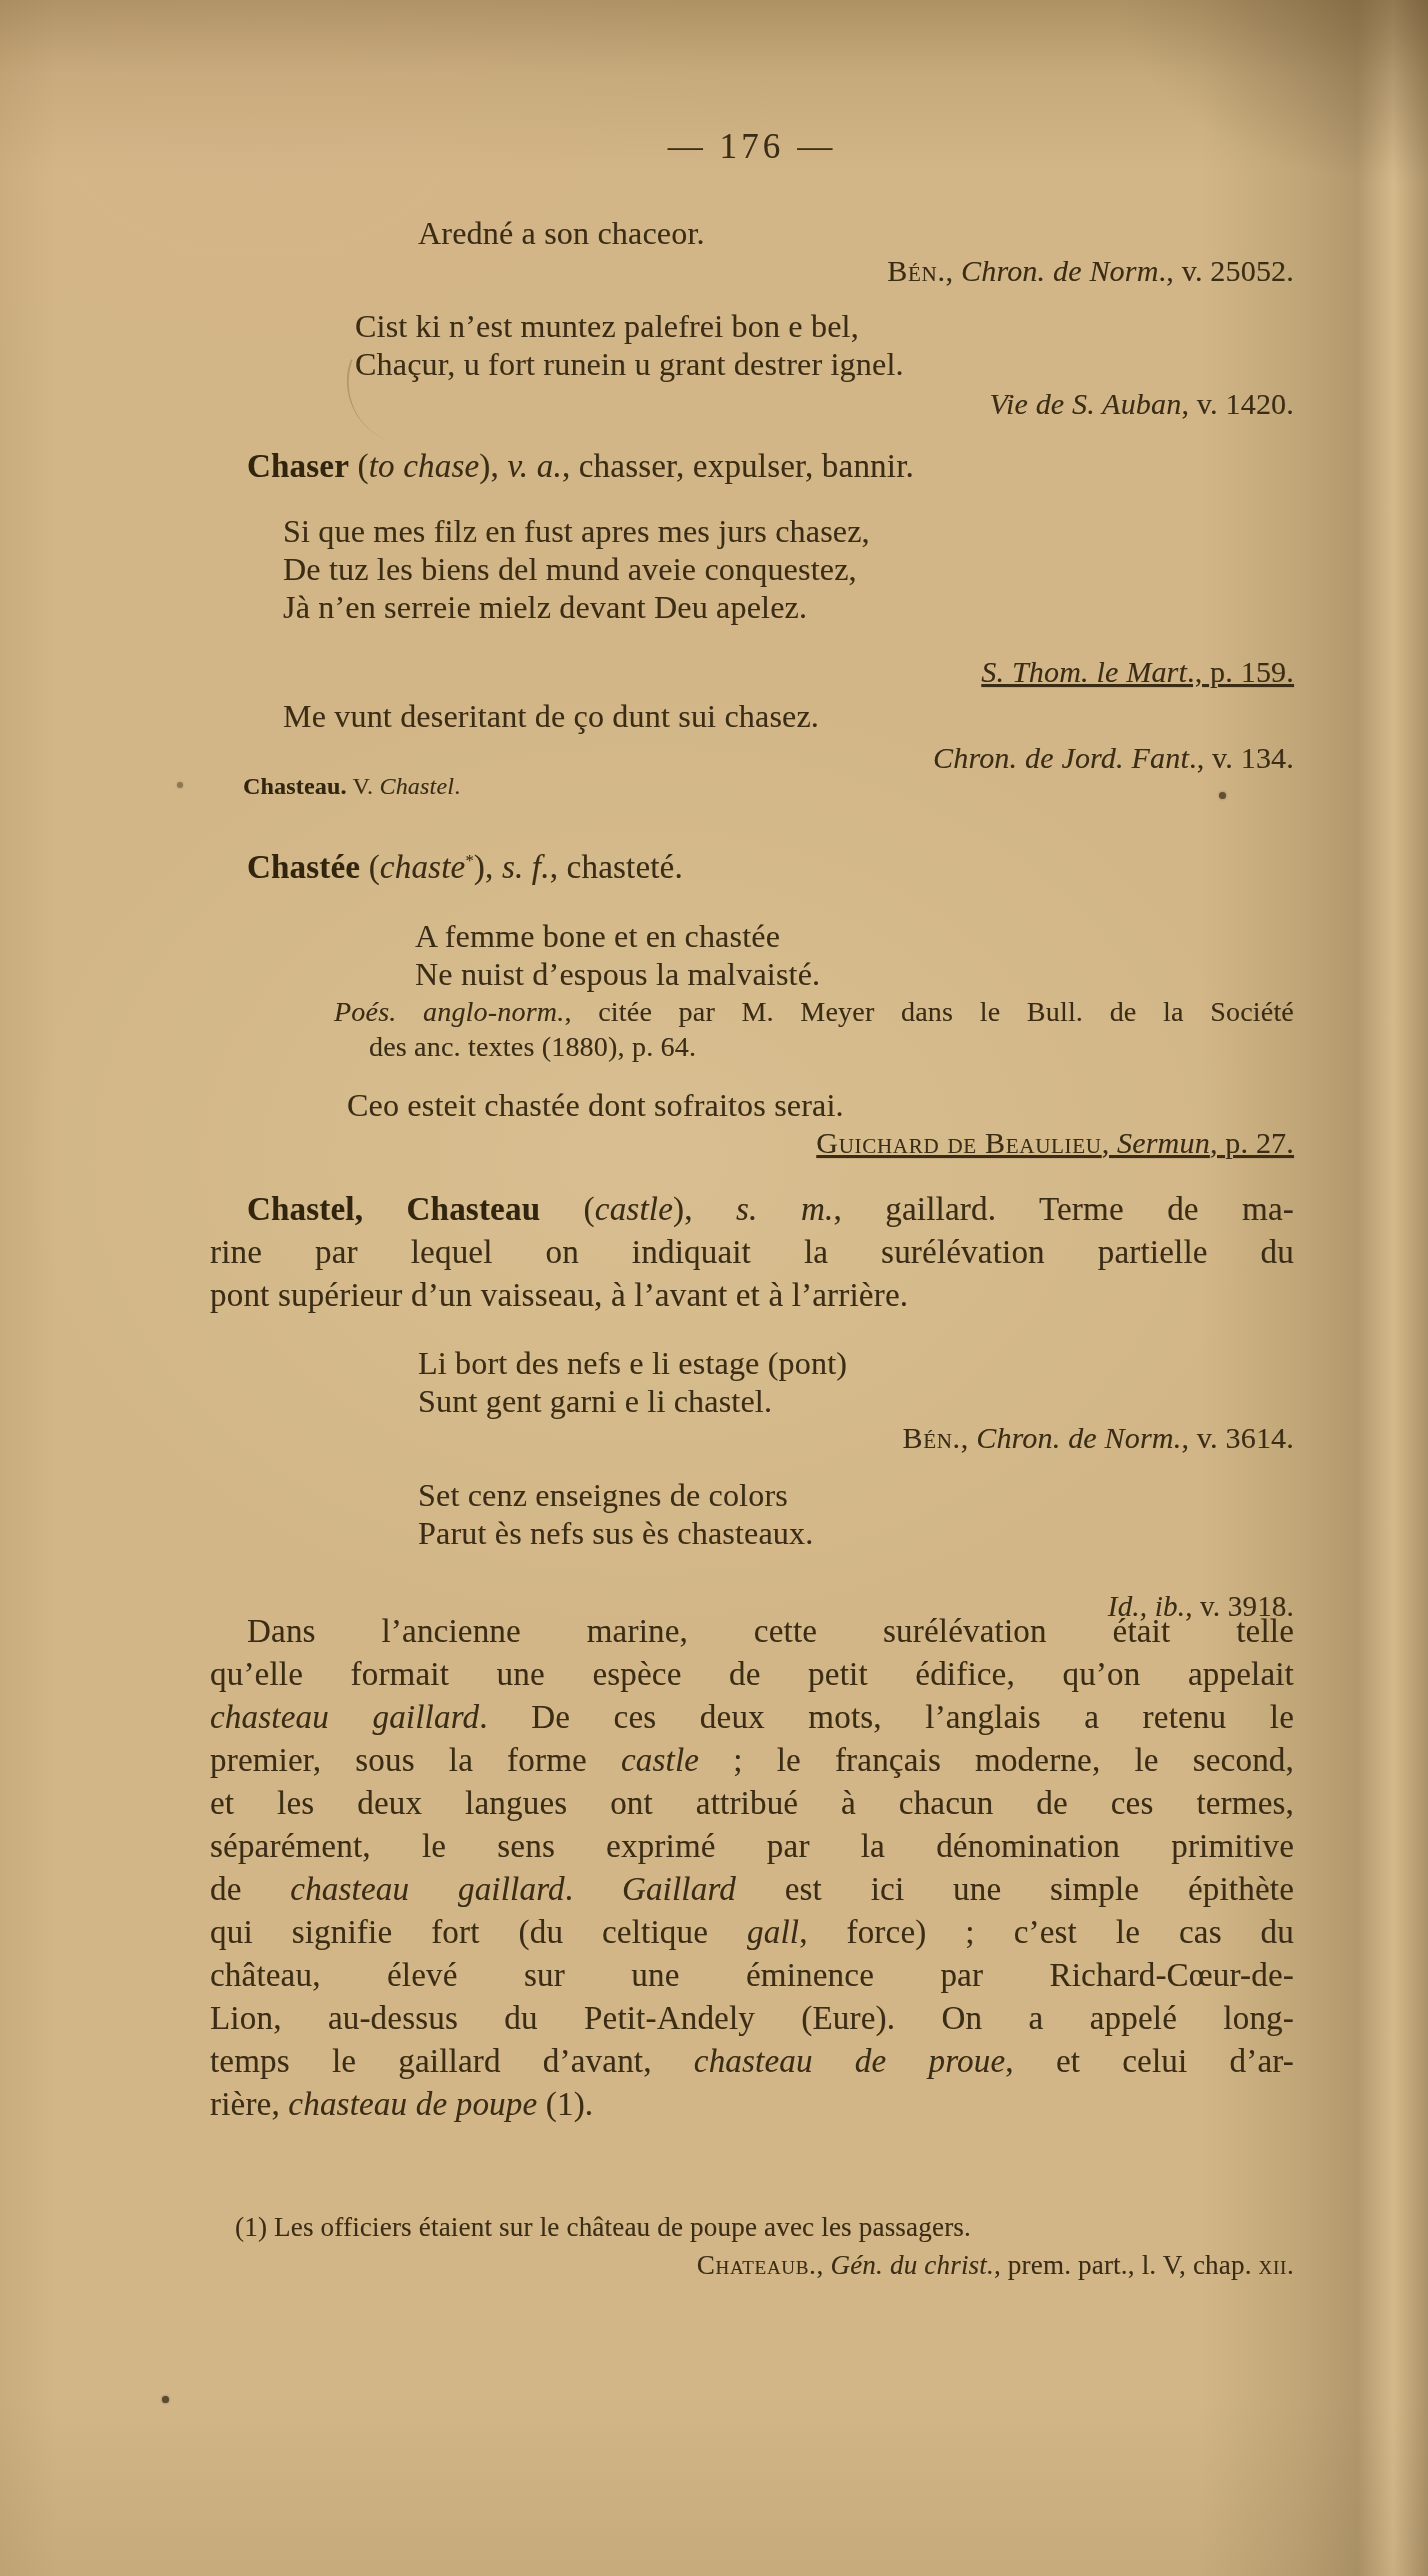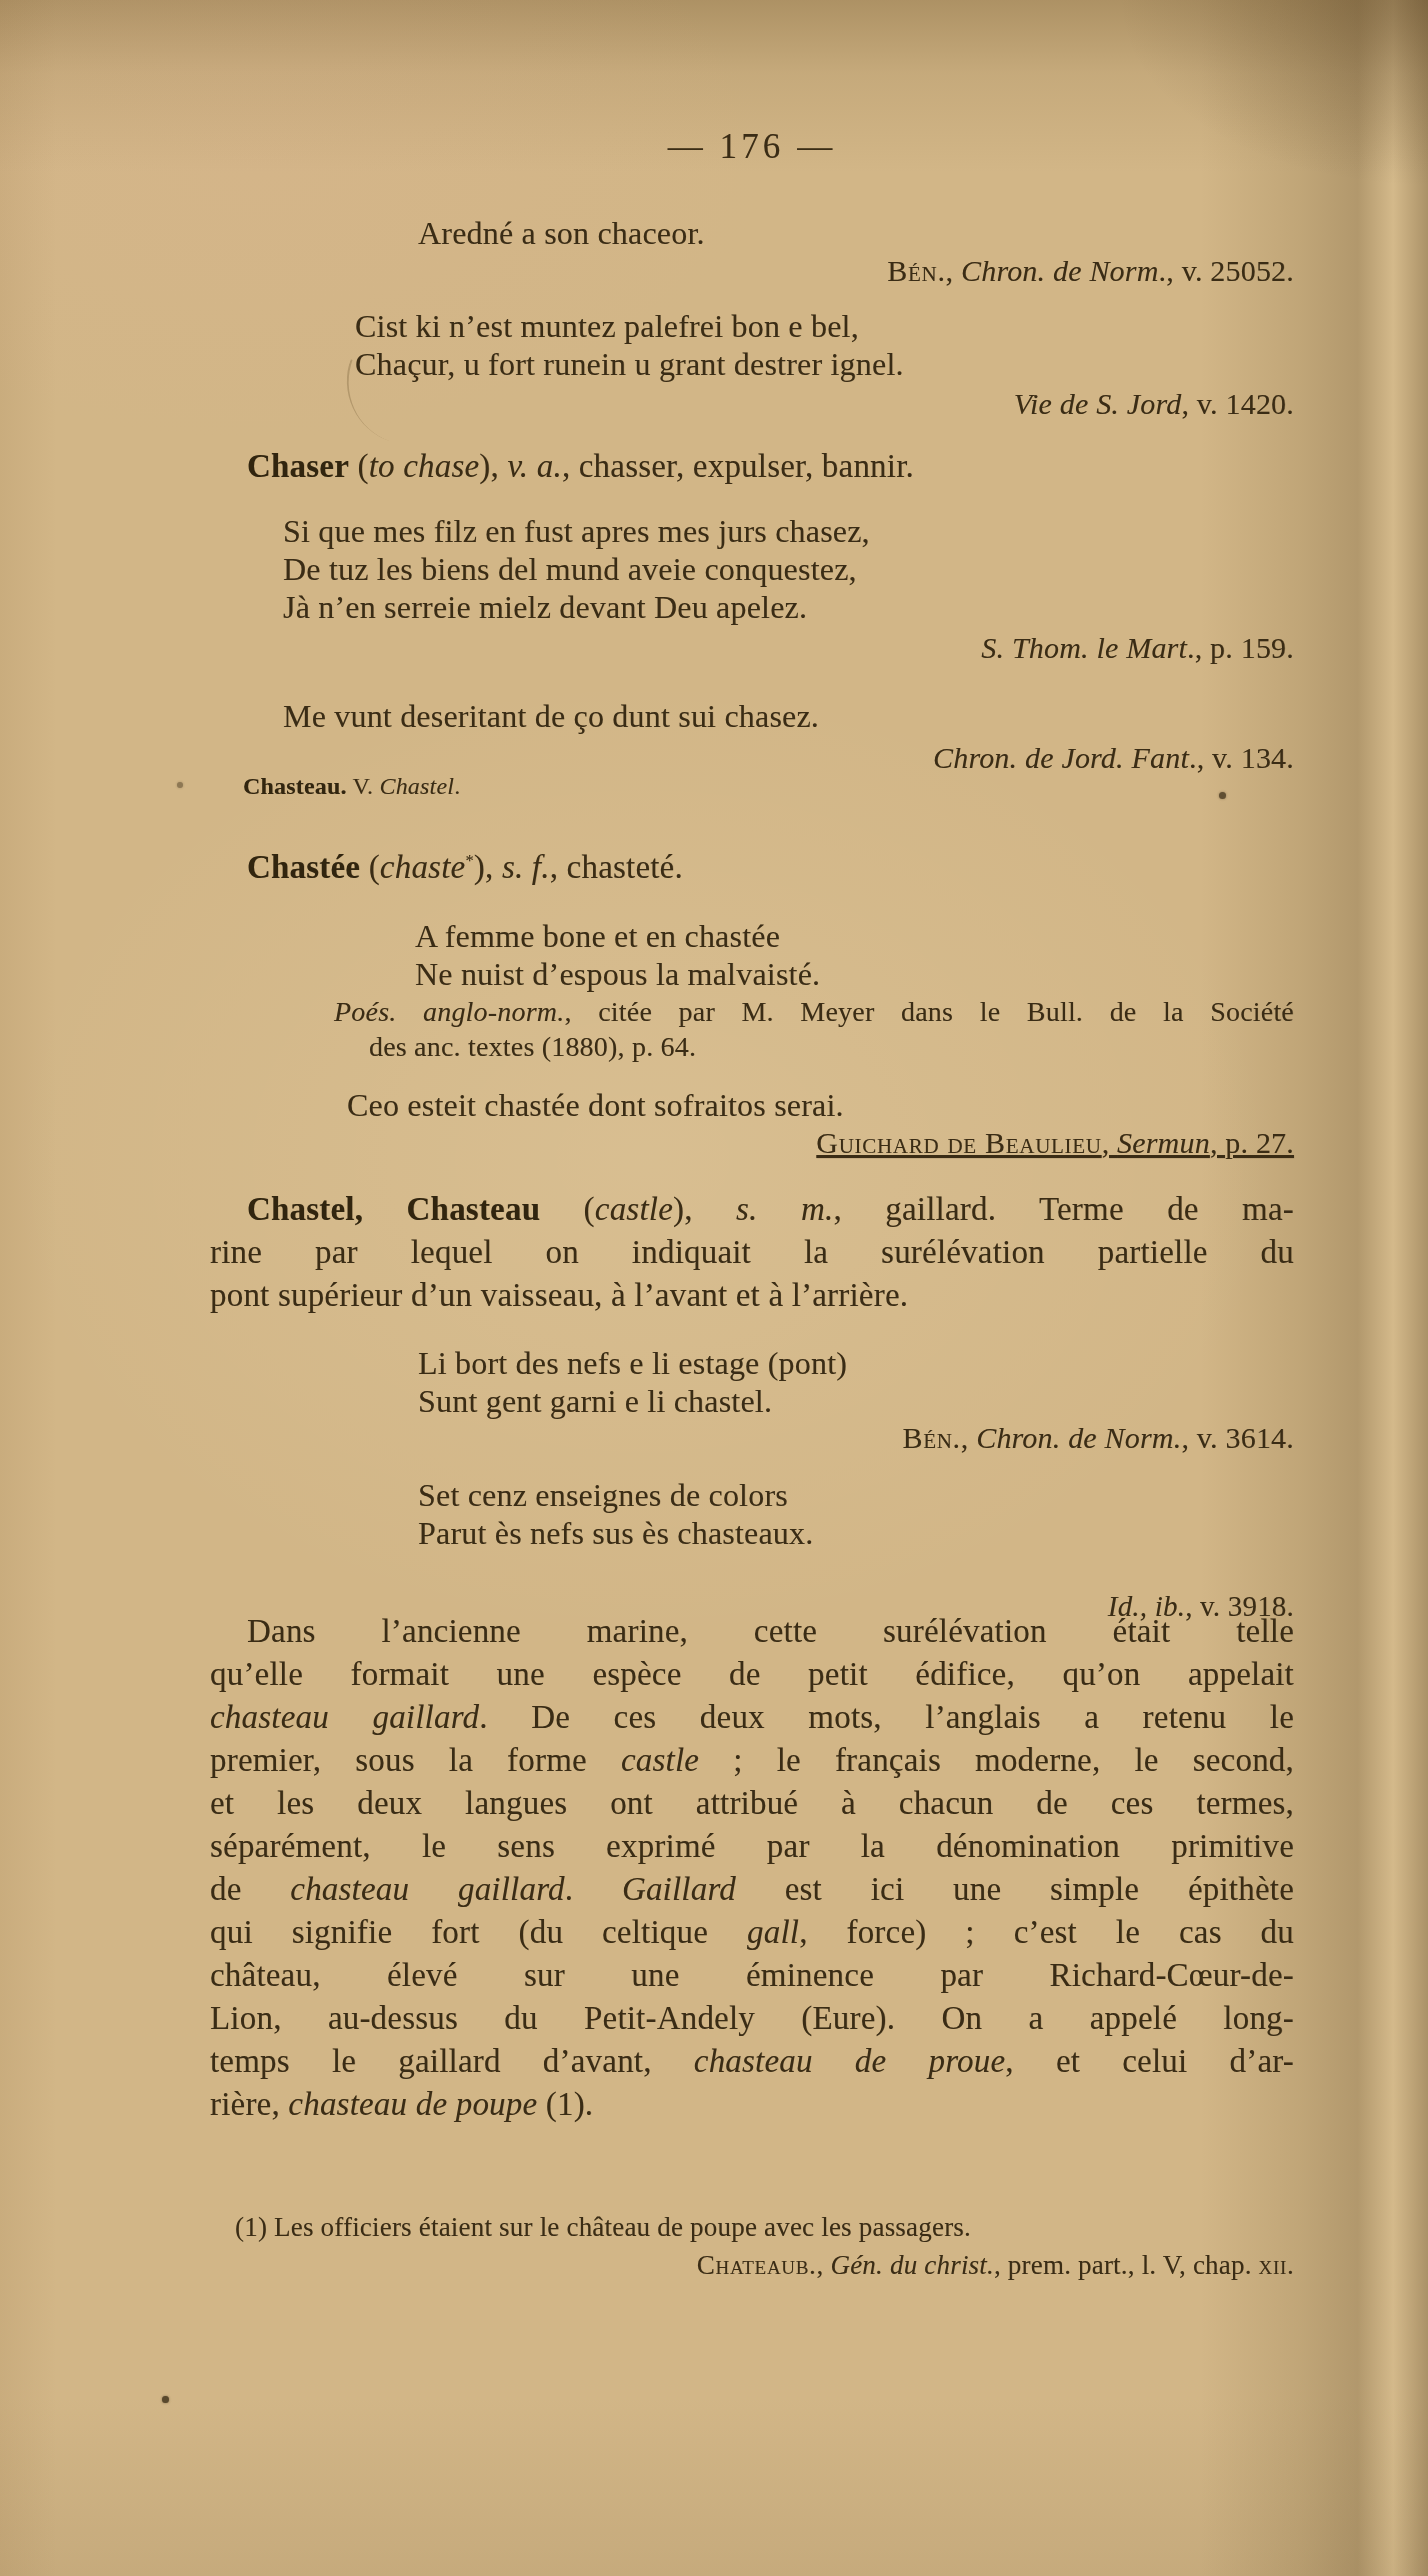--- a/index.html
+++ b/index.html
@@ -29,21 +29,21 @@
   .ind{text-indent:37px;}
   .rightcol{left:210px;width:1084px;text-align:right;}
 
   #pgnum{top:126px;left:210px;width:1084px;text-align:center;font-size:35px;letter-spacing:4.1px;}
   #q1{top:215px;left:418px;font-size:32px;}
   #c1{top:253px;font-size:30px;}
   #q2{top:308px;left:355px;font-size:32px;line-height:40px;}
   #c2{top:386px;font-size:30px;}
   #e1{top:448px;left:210px;width:1084px;font-size:33px;text-indent:37px;white-space:nowrap;}
   #q3{top:513px;left:283px;font-size:32px;line-height:42px;}
-  #c3{top:630px;font-size:30px;}
+  #c3{top:654px;font-size:30px;text-decoration:underline;}
   #q4{top:698px;left:283px;font-size:32px;}
   #c4{top:740px;font-size:30px;}
   #e2{top:773px;left:206px;width:1084px;font-size:24px;text-indent:37px;white-space:nowrap;}
   #e3{top:849px;left:210px;width:1084px;font-size:33px;text-indent:37px;white-space:nowrap;}
   #q5{top:918px;left:415px;font-size:32px;line-height:39px;}
   #c5a{top:995px;left:334px;width:960px;font-size:28px;line-height:34px;}
   #c5b{top:1030px;left:369px;font-size:28px;}
   #q6{top:1087px;left:347px;font-size:32px;}
   #c6{top:1125px;font-size:30px;text-decoration:underline;}
   #e4{top:1188px;left:210px;width:1084px;font-size:33px;line-height:43px;}
@@ -70,21 +70,21 @@
 
   <div class="abs line" id="pgnum">— 176 —</div>
 
   <div class="abs line" id="q1">Aredné a son chaceor.</div>
   <div class="abs line rightcol" id="c1"><span class="sc">Bén.</span><span>, </span><span class="i">Chron. de Norm</span><span>., v. 25052.</span></div>
 
   <div class="abs" id="q2">
     <div class="line">Cist ki n’est muntez palefrei bon e bel,</div>
     <div class="line">Chaçur, u fort runein u grant destrer ignel.</div>
   </div>
-  <div class="abs line rightcol" id="c2"><span class="i">Vie de S. Jord</span><span>, v. 1420.</span></div>
+  <div class="abs line rightcol" id="c2"><span class="i">Vie de S. Auban</span><span>, v. 1420.</span></div>
 
   <div class="abs" id="e1"><span class="b">Chaser</span><span> (</span><span class="i">to chase</span><span>), </span><span class="i">v. a.</span><span>, chasser, expulser, bannir.</span></div>
 
   <div class="abs" id="q3">
     <div class="line">Si que mes filz en fust apres mes jurs chasez,</div>
     <div class="line">De tuz les biens del mund aveie conquestez,</div>
     <div class="line">Jà n’en serreie mielz devant Deu apelez.</div>
   </div>
   <div class="abs line rightcol" id="c3"><span class="i">S. Thom. le Mart</span><span>., p. 159.</span></div>
 

